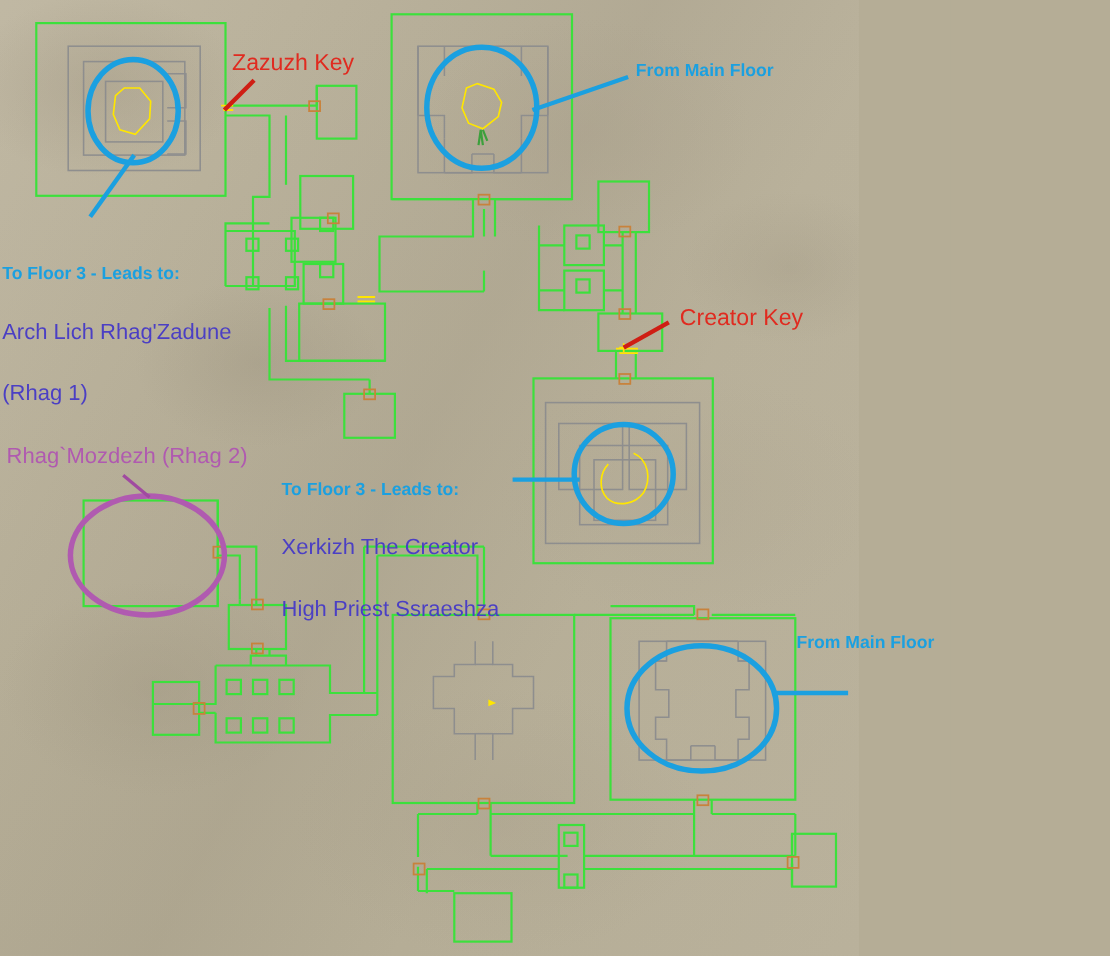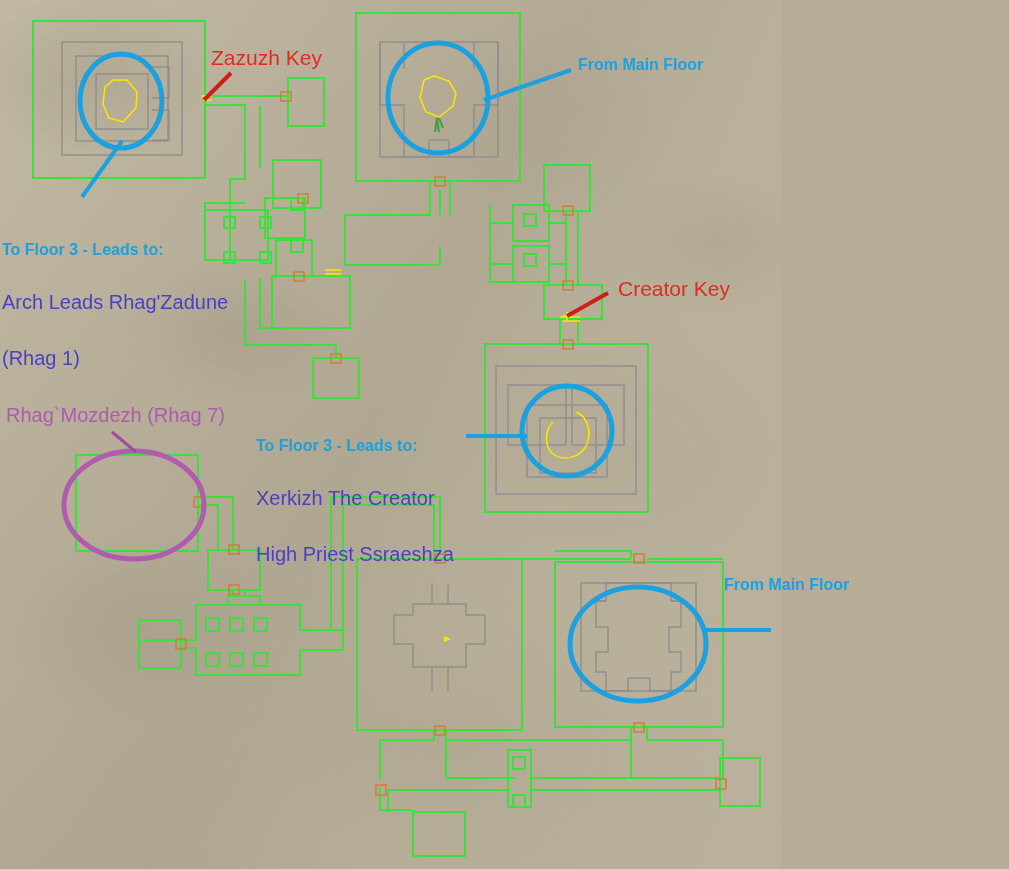--- a/index.html
+++ b/index.html
@@ -262,25 +262,25 @@
   </svg>
 
   <div class="txt t-red" style="left:211px;top:47px;">Zazuzh Key</div>
 
   <div class="txt t-cyan" style="left:578px;top:56px;">From Main Floor</div>
 
   <div class="txt t-red" style="left:618px;top:278px;">Creator Key</div>
 
   <div class="txt t-cyan" style="left:724px;top:576px;">From Main Floor</div>
 
-  <div class="txt t-purple" style="left:6px;top:405px;">Rhag`Mozdezh (Rhag 7)</div>
+  <div class="txt t-purple" style="left:6px;top:405px;">Rhag`Mozdezh (Rhag 2)</div>
 
   <div class="txt" style="left:2px;top:206px;">
     <div class="t-cyan">To Floor 3 - Leads to:</div>
-    <div class="t-indigo">Arch Leads Rhag'Zadune</div>
+    <div class="t-indigo">Arch Lich Rhag'Zadune</div>
     <div class="t-indigo">(Rhag 1)</div>
   </div>
 
   <div class="txt" style="left:256px;top:402px;">
     <div class="t-cyan">To Floor 3 - Leads to:</div>
     <div class="t-indigo">Xerkizh The Creator</div>
     <div class="t-indigo">High Priest Ssraeshza</div>
   </div>
 
 </div>

